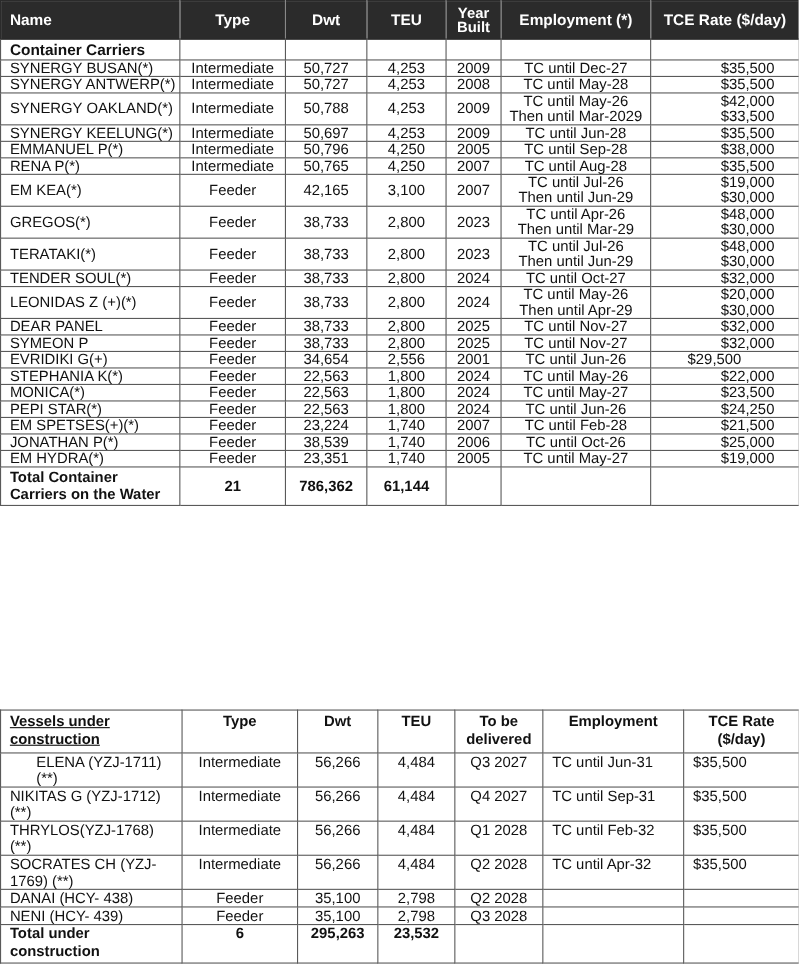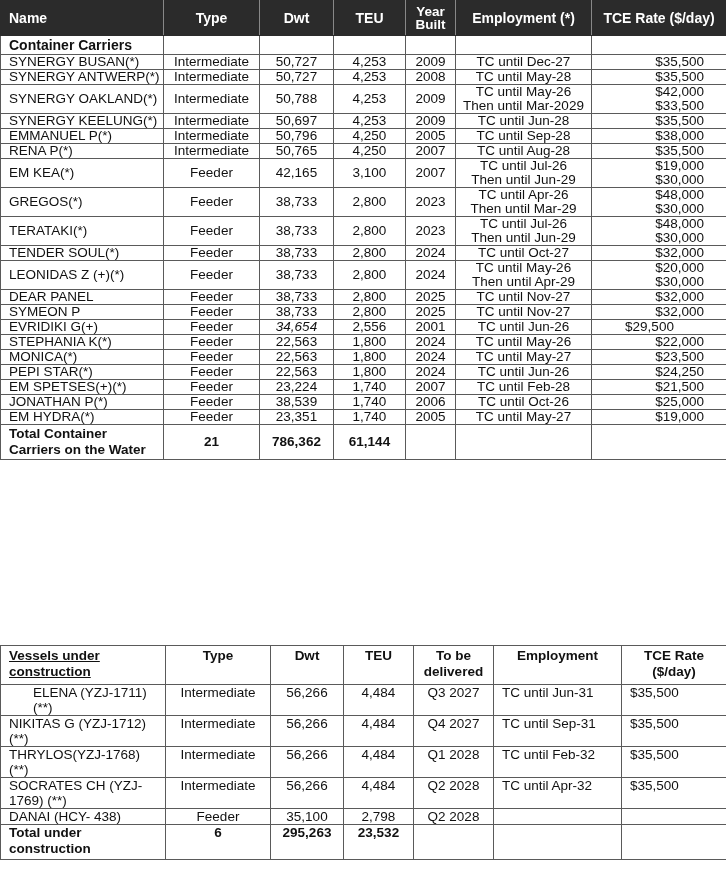--- a/index.html
+++ b/index.html
@@ -179,21 +179,21 @@
         <td style="white-space: normal;">Feeder</td>
         <td style="white-space: normal;">38,733</td>
         <td style="white-space: normal;">2,800</td>
         <td style="white-space: normal;">2025</td>
         <td style="white-space: normal;">TC until Nov-27</td>
         <td class="rate" style="white-space: normal;">$32,000</td>
       </tr>
       <tr>
         <td class="name" style="white-space: normal;">EVRIDIKI G(+)</td>
         <td style="white-space: normal;">Feeder</td>
-        <td style="white-space: normal; font-style: italic;">34,654</td>
+        <td style="white-space: normal;">34,654</td>
         <td style="white-space: normal;">2,556</td>
         <td style="white-space: normal;">2001</td>
         <td style="white-space: normal;">TC until Jun-26</td>
         <td class="rate" style="white-space: normal; text-align: center;">$29,500</td>
       </tr>
       <tr>
         <td class="name" style="white-space: normal;">STEPHANIA K(*)</td>
         <td style="white-space: normal;">Feeder</td>
         <td style="white-space: normal;">22,563</td>
         <td style="white-space: normal;">1,800</td>
@@ -320,20 +320,29 @@
       </tr>
       <tr>
         <td class="name" style="white-space: normal; margin-left: 40px;">DANAI (HCY- 438)</td>
         <td style="white-space: normal;">Feeder</td>
         <td style="white-space: normal;">35,100</td>
         <td style="white-space: normal;">2,798</td>
         <td style="white-space: normal;">Q2 2028</td>
         <td class="emp" style="white-space: normal;"></td>
         <td class="rate" style="white-space: normal;"></td>
       </tr>
+      <tr>
+        <td class="name" style="white-space: normal;">NENI (HCY- 439)</td>
+        <td style="white-space: normal;">Feeder</td>
+        <td style="white-space: normal;">35,100</td>
+        <td style="white-space: normal;">2,798</td>
+        <td style="white-space: normal;">Q3 2028</td>
+        <td class="emp" style="white-space: normal;"></td>
+        <td class="rate" style="white-space: normal;"></td>
+      </tr>
     </tbody>
   <tfoot>
     <tr class="total">
       <td class="name">Total under construction</td>
       <td>6</td>
       <td>295,263</td>
       <td>23,532</td>
       <td></td>
         <td></td>
         <td></td>

